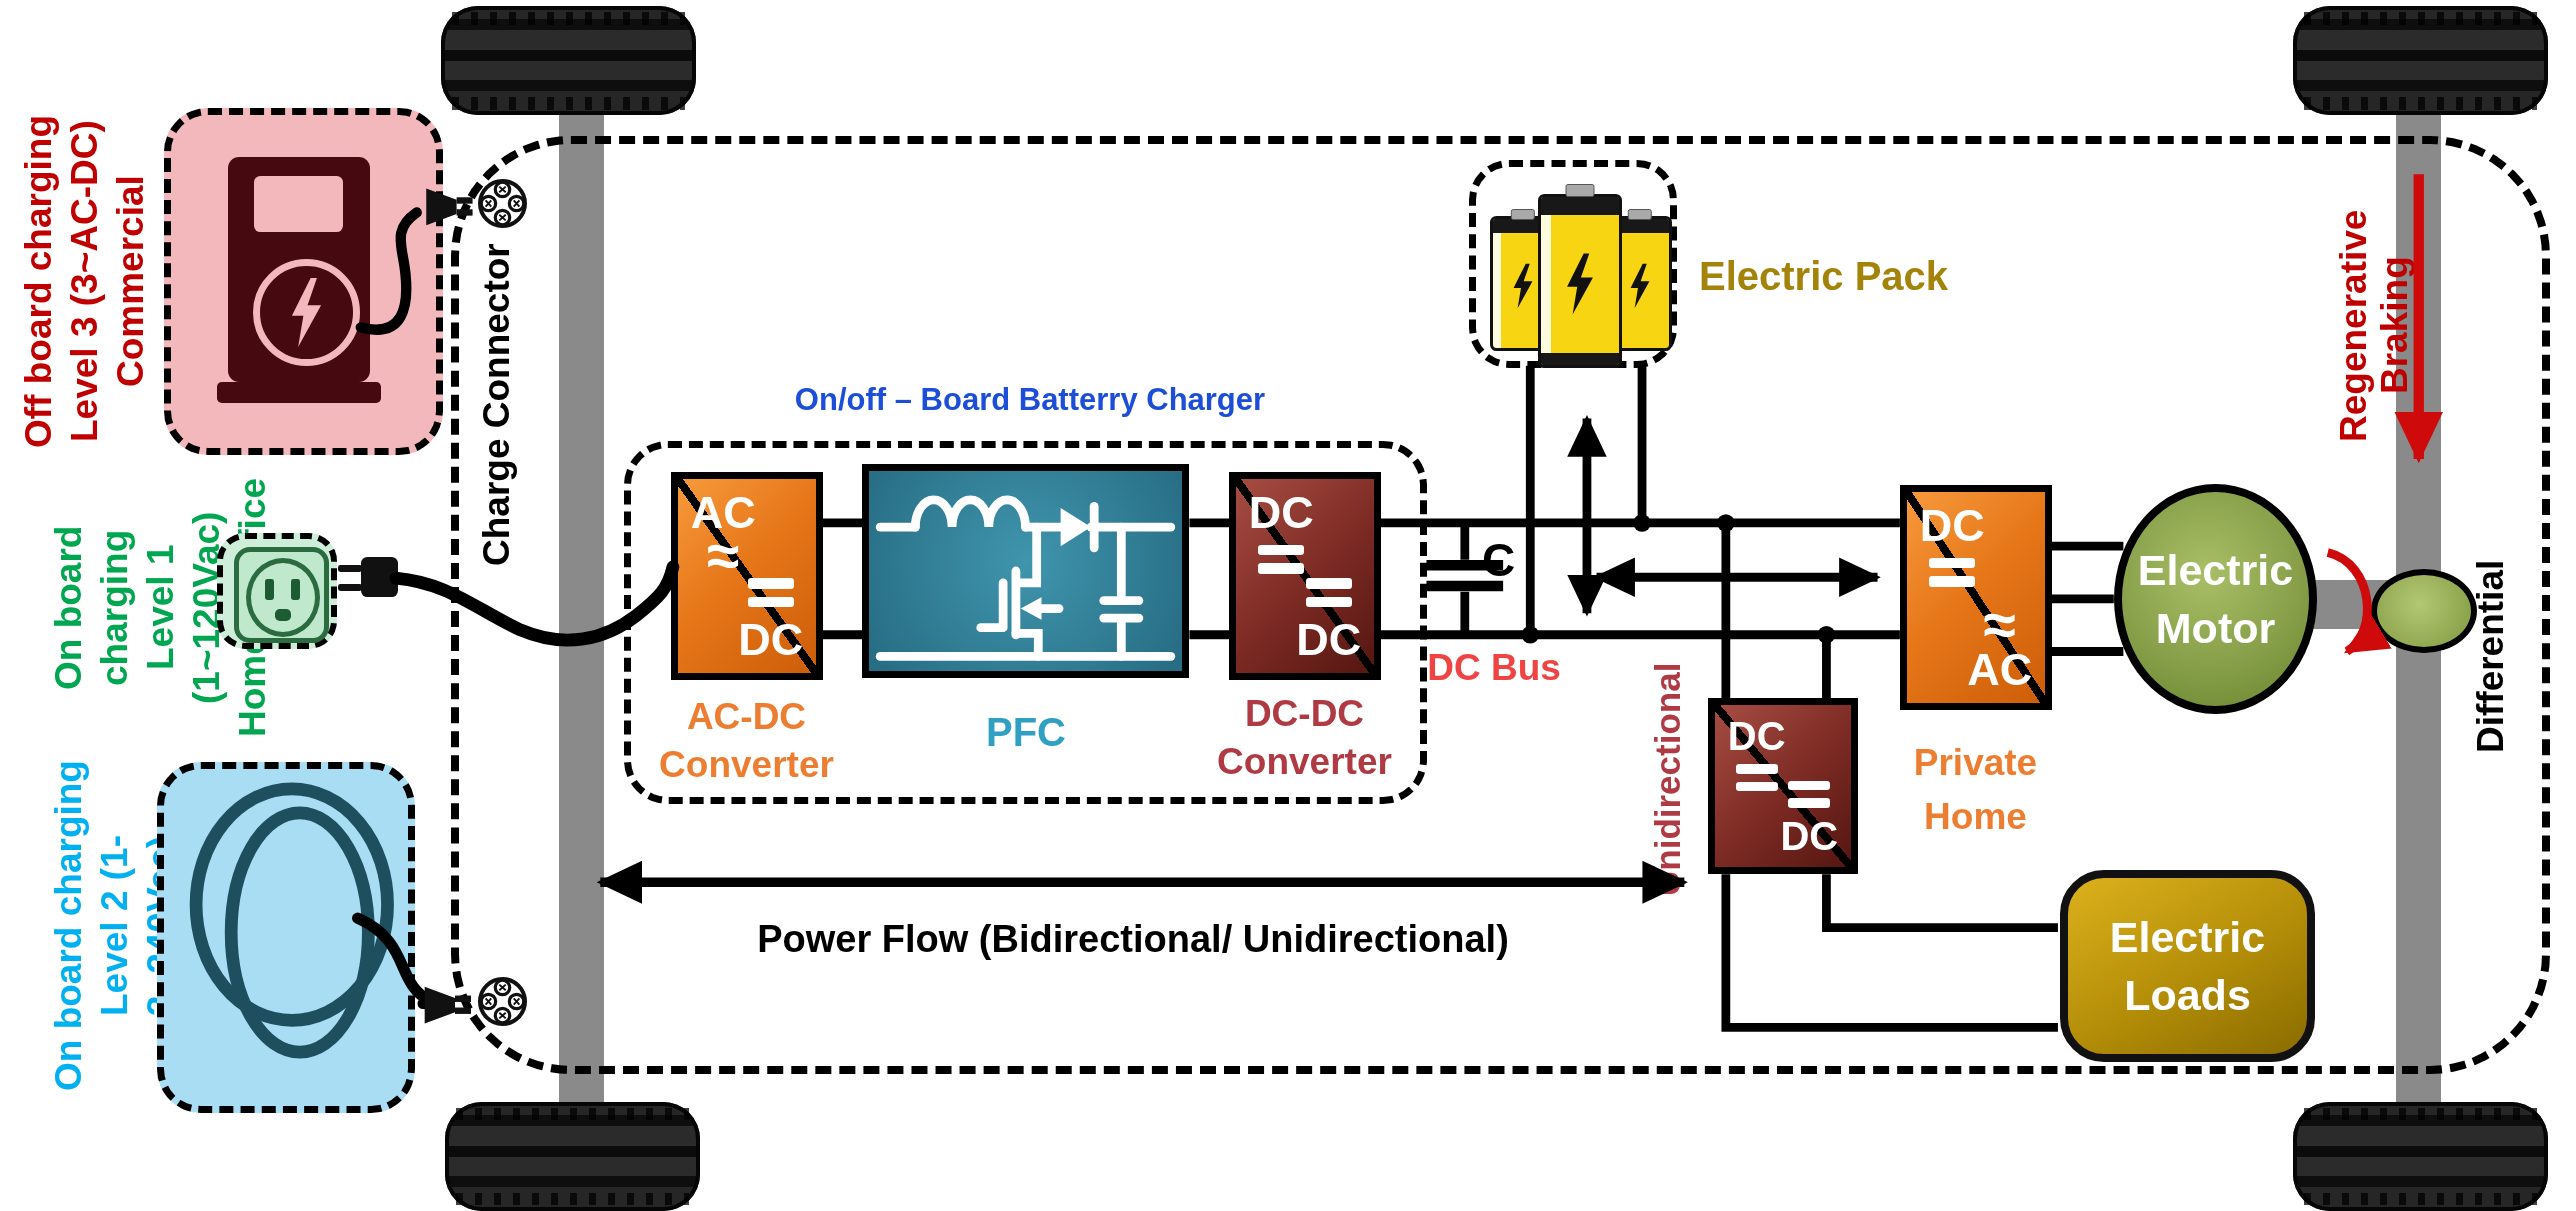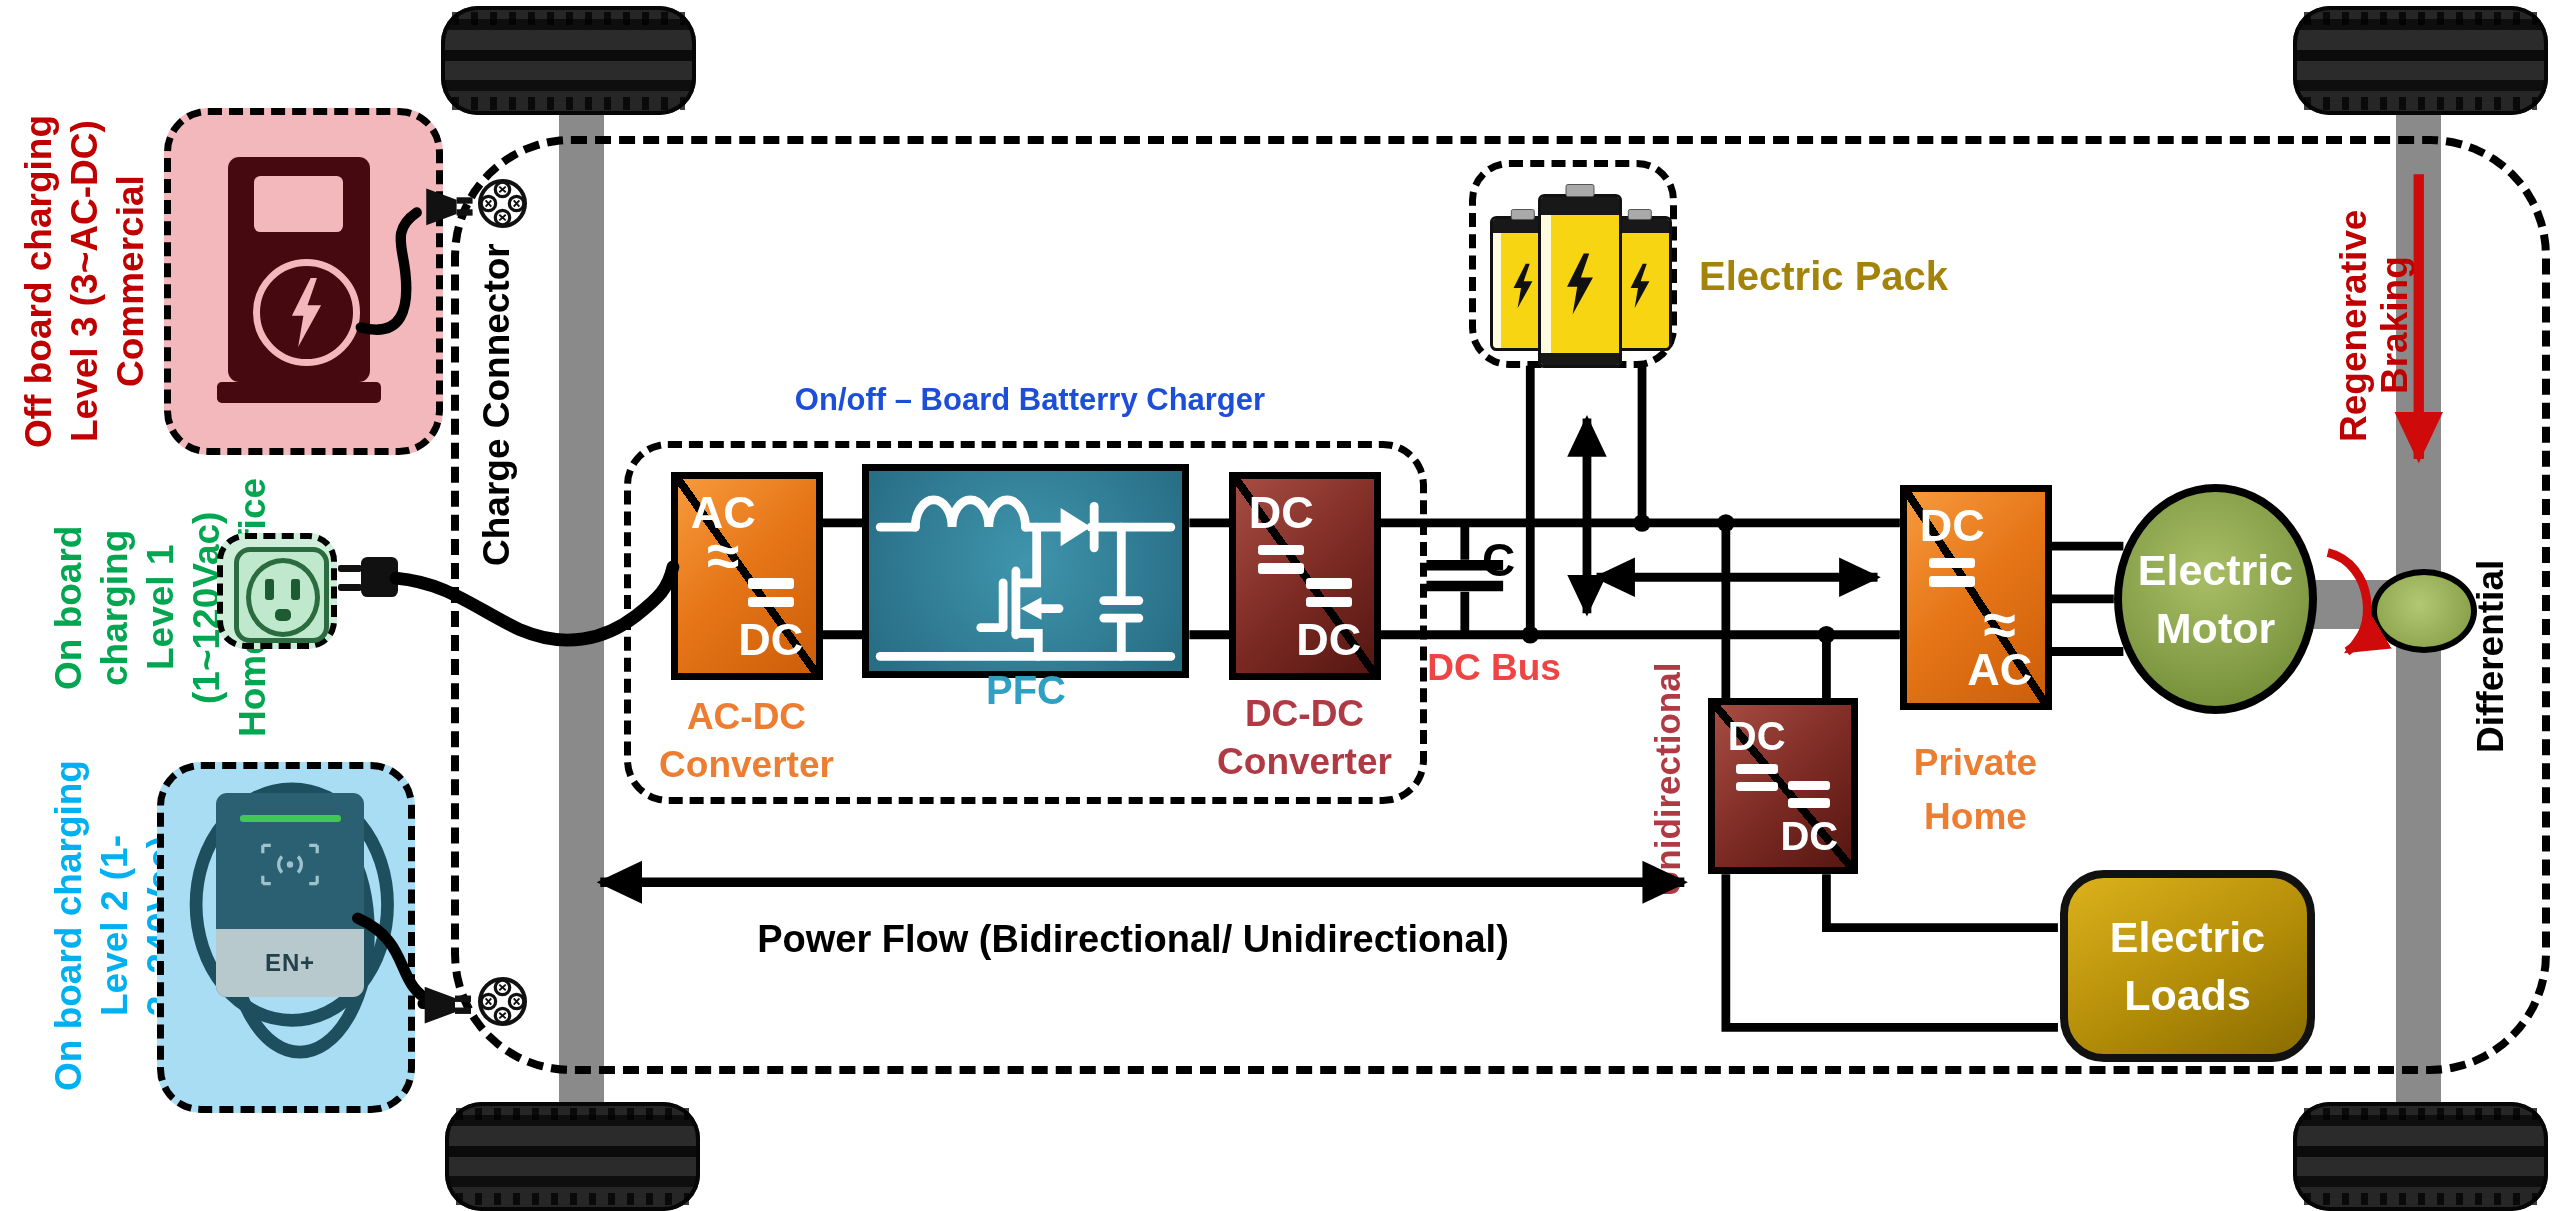--- a/index.html
+++ b/index.html
@@ -132,31 +132,20 @@
   <div>On board charging</div>
   <div>Level 2 (1-3~240Vac)</div>
   <div>Private or public</div>
 </div>
 
 <div class="dbox" style="left:157px;top:762px;width:258px;height:351px;border-radius:44px;background:#a9ddf3;">
   <svg class="zlow" style="position:absolute;left:0;top:0;" width="258" height="351" viewBox="0 0 323 440">
     <ellipse cx="160" cy="170" rx="120" ry="145" fill="none" stroke="#1d4f5f" stroke-width="16"></ellipse>
     <ellipse cx="170" cy="205" rx="86" ry="150" fill="none" stroke="#1d4f5f" stroke-width="16"></ellipse>
   </svg>
-  <div class="wallbox zmid" style="left:52px;top:24px;width:148px;height:204px;">
-    <div class="wb-led" style="left:24px;top:21.6px;width:101px;height:7.2px;"></div>
-    <svg style="position:absolute;left:42px;top:49px;" width="64" height="45" viewBox="0 0 80 56">
-      <path d="M6,4 H16 M6,4 V14 M74,4 H64 M74,4 V14 M6,52 H16 M6,52 V42 M74,52 H64 M74,52 V42" stroke="#9fc3cc" stroke-width="4" fill="none"></path>
-      <circle cx="40" cy="28" r="4" fill="#9fc3cc"></circle>
-      <path d="M30,18 a14,14 0 0 0 0,20 M50,18 a14,14 0 0 1 0,20" stroke="#9fc3cc" stroke-width="4" fill="none"></path>
-    </svg>
-    <div class="wb-bottom" style="left:0;top:136px;width:148px;height:68px;">
-      <span>EN+</span>
-    </div>
-  </div>
 </div>
 
 <div class="vt" style="left:477px;top:233px;width:46px;height:343px;font-size:37px;color:#000;">Charge Connector</div>
 
 <svg class="abs zmid" style="left:476px;top:177px;" width="53" height="53" viewBox="0 0 66 66">
   <circle cx="33" cy="33" r="28" fill="#fff" stroke="#111" stroke-width="5"></circle>
   <g stroke="#111" stroke-width="4" fill="#fff">
     <circle cx="33" cy="15.5" r="9"></circle>
       <circle cx="15.5" cy="33" r="9"></circle>
     <circle cx="50.5" cy="33" r="9"></circle>
@@ -236,21 +225,21 @@
         <i></i>
       </span>
       <span>DC</span>
     </div>
 </div>
 
 <div class="blklabel" style="left:631px;top:693px;width:231px;font-size:37px;color:#ed7d31;">
   <div>AC-DC</div>
   <div>Converter</div>
 </div>
-<div class="blklabel" style="left:970px;top:664px;width:112px;font-size:40px;color:#2f9fc4;">PFC</div>
+<div class="blklabel" style="left:970px;top:706px;width:112px;font-size:40px;color:#2f9fc4;">PFC</div>
 <div class="blklabel" style="left:1189px;top:690px;width:231px;font-size:37px;color:#b03a44;">
   <div>DC-DC</div>
   <div>Converter</div>
 </div>
 
 <div class="h-label" style="left:1482px;top:533px;width:64px;font-size:46px;color:#000;text-align:left;">C</div>
 <div class="h-label" style="left:1402px;top:647px;width:184px;font-size:37px;color:#ef4444;">DC Bus</div>
 
 <div class="dbox" style="left:1469px;top:160px;width:208px;height:208px;border-radius:40px;">
   <div class="bat" style="left:14.4px;top:49px;width:59px;height:129px;">

